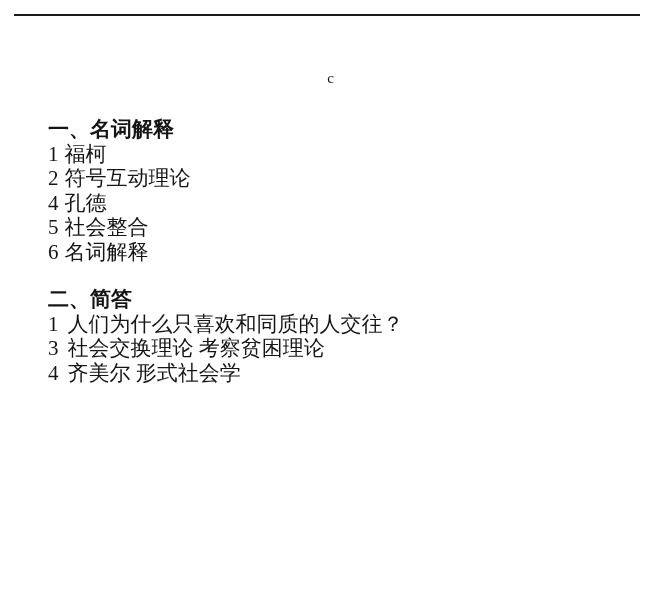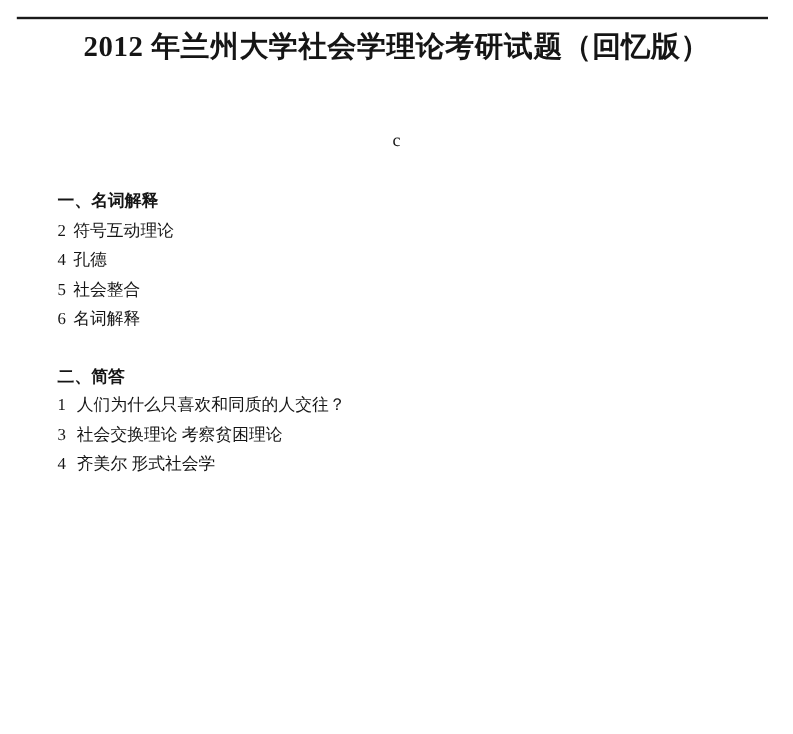--- a/index.html
+++ b/index.html
@@ -30,21 +30,21 @@
     line-height: 32px;
   }
   .watermark {
     margin-top: 54px;
     text-align: center;
     font-size: 15px;
     line-height: 16px;
   }
   .content {
     margin: 31px 0 0 48px;
-    font-size: 14px;
+    font-size: 21px;
     line-height: 24.5px;
   }
   .section + .section {
     margin-top: 23px;
     font-family: Liberation Serif, serif;
   }
   .heading {
     font-weight: 700;
   }
   .item .num {
@@ -54,28 +54,28 @@
   .s2 .num { margin-right: 9px; }
   .s3 .num { margin-right: 17px; }
 </style>
 </head>
 <body>
 
 <div class="page">
 
   <div class="rule"></div>
 
-  <h1 class="title">2012 年兰州大学社会学理论考研试题（回忆版）</h1>
 
   <div class="watermark">c</div>
 
   <div class="content">
 
     <div class="section s1">
       <div class="heading">一、名词解释</div>
+      <div class="item"><span class="num">1</span><span class="txt">福柯</span></div>
       <div class="item"><span class="num">2</span><span class="txt">符号互动理论</span></div>
       <div class="item"><span class="num">4</span><span class="txt">孔德</span></div>
       <div class="item"><span class="num">5</span><span class="txt">社会整合</span></div>
       <div class="item"><span class="num">6</span><span class="txt">名词解释</span></div>
     </div>
 
     <div class="section s2">
       <div class="heading">二、简答</div>
       <div class="item"><span class="num">1</span><span class="txt">人们为什么只喜欢和同质的人交往？</span></div>
       <div class="item"><span class="num">3</span><span class="txt">社会交换理论 考察贫困理论</span></div>

